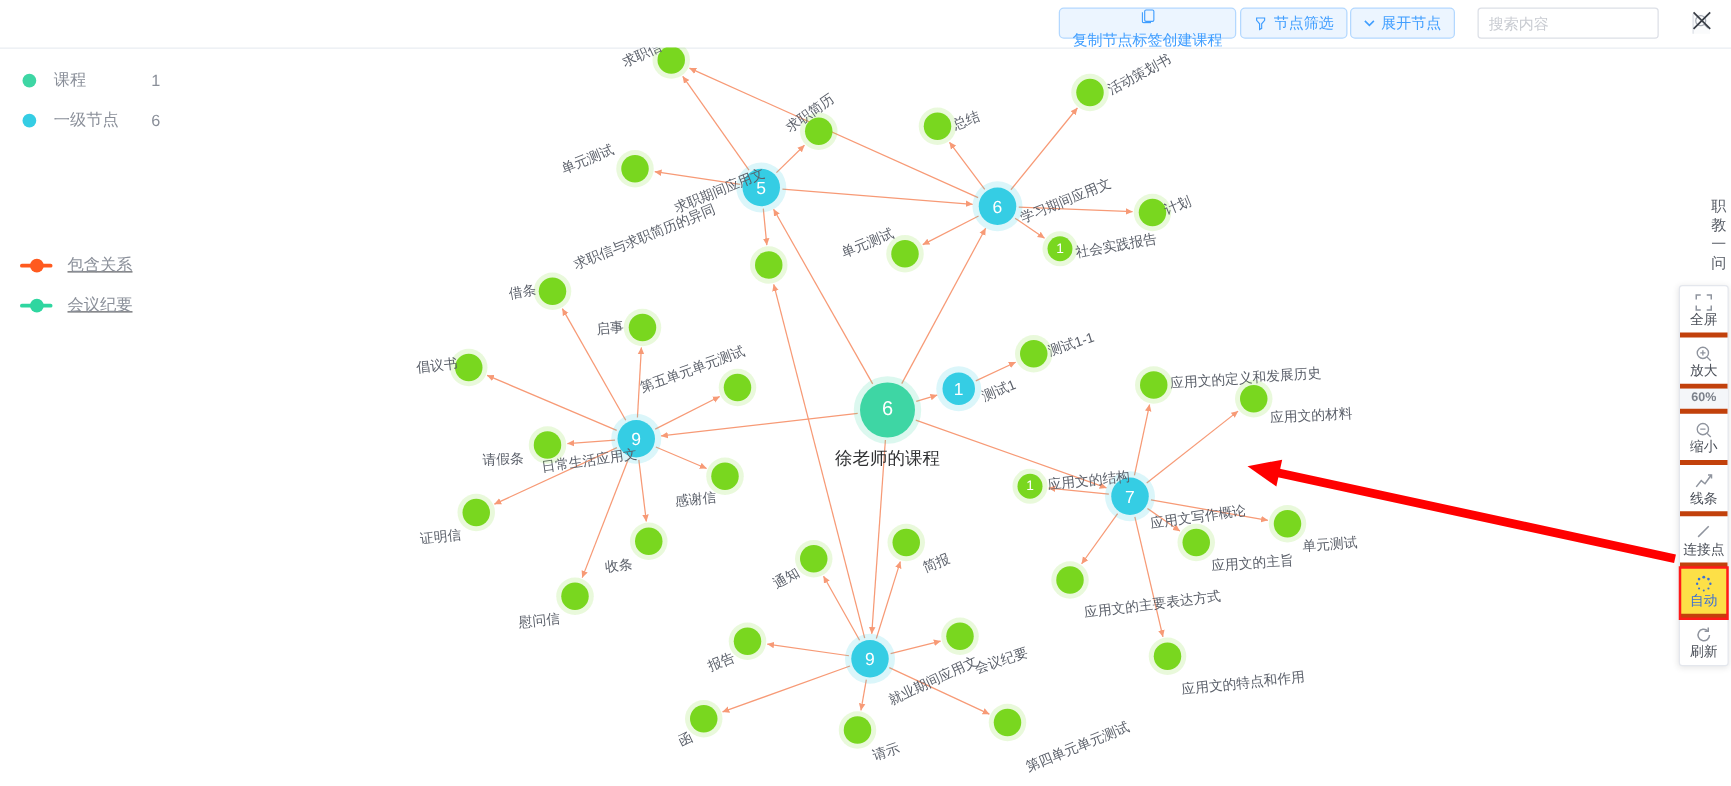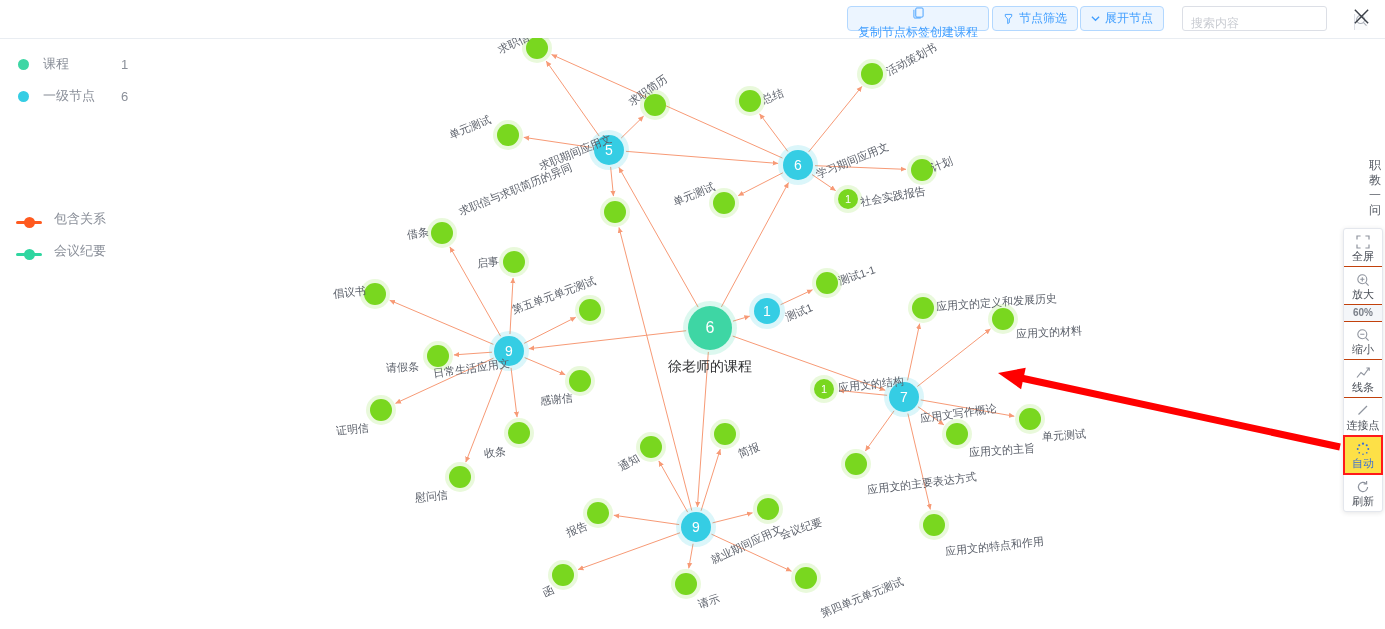--- a/index.html
+++ b/index.html
@@ -25,21 +25,21 @@
     display:flex;align-items:center;gap:5px;
     padding:0 10px;box-sizing:border-box;cursor:pointer;white-space:nowrap;
   }
   .tbtn svg{display:block;}
   #btn-copy{left:847px;flex-direction:column;}
   #btn-filter{left:992px;}
   #btn-expand{left:1080px;}
   #search-wrap{
     position:absolute;left:1182px;top:6px;width:145px;height:25px;
     border:1px solid #dcdfe6;border-radius:3px;box-sizing:border-box;
-    display:flex;align-items:flex-end;background:#fff;
+    display:flex;align-items:center;background:#fff;
   }
   #search-input{
     flex:1;border:0;outline:0;background:transparent;
     font-size:12px;color:#606266;padding:0 8px;font-family:inherit;
   }
   #search-input::placeholder{color:#c9ccd2;}
   #search-btn{
     width:26px;border-left:1px solid #dcdfe6;background:#fafbfc;
     display:flex;align-items:center;justify-content:center;cursor:pointer;
   }
@@ -47,21 +47,21 @@
     position:absolute;left:1348px;top:5px;width:26px;height:26px;
     display:flex;align-items:center;justify-content:center;cursor:pointer;
   }
   
   #legend{position:absolute;left:14px;top:48px;width:240px;}
   .lg-row{position:relative;height:32px;display:flex;align-items:center;}
   .lg-dot{width:11px;height:11px;border-radius:50%;flex:0 0 auto;margin-left:4px;}
   .lg-name{margin-left:14px;width:78px;font-size:13px;color:#8a8f99;}
   .lg-count{font-size:13px;color:#8a8f99;text-align:left;width:40px;}
   #rel-legend{position:absolute;left:14px;top:196px;width:240px;}
-  .rl-row{position:relative;height:32px;display:flex;align-items:flex-end;}
+  .rl-row{position:relative;height:32px;display:flex;align-items:center;text-decoration:underline;}
   .rl-mark{position:relative;width:26px;height:11px;flex:0 0 auto;margin-left:2px;}
   .rl-mark .bar{position:absolute;left:0;top:4px;width:26px;height:3px;border-radius:2px;}
   .rl-mark .dia{position:absolute;left:8px;top:0;width:11px;height:11px;border-radius:50%;}
   .rl-name{margin-left:12px;font-size:13px;color:#8a8f99;}
   
   #graph{position:absolute;left:0;top:38px;width:1385px;height:591px;overflow:hidden;}
   #graph svg{position:absolute;left:0;top:0;}
   .gnode{position:absolute;border-radius:50%;box-sizing:border-box;
     display:flex;align-items:center;justify-content:center;
     color:#fff;font-size:13px;cursor:pointer;}
@@ -79,21 +79,21 @@
     letter-spacing:0;
   }
   #vtool{
     position:absolute;left:1343px;top:228px;width:40px;
     background:#fff;border:1px solid #e4e7ed;border-radius:3px;
     box-shadow:0 1px 5px rgba(0,0,0,.10);
     box-sizing:border-box;
   }
   .vt{
     position:relative;width:100%;box-sizing:border-box;
-    padding:5px 0 4px;border-bottom:1px solid #c2410c;
+    padding:5px 0 4px;border-bottom:4px solid #c2410c;
     display:flex;flex-direction:column;align-items:center;gap:1px;
     cursor:pointer;
   }
   .vt:last-child{border-bottom:0;}
   .vt .vt-ico{height:15px;display:flex;align-items:center;justify-content:center;color:#8f949e;}
   .vt .vt-lb{font-size:11px;color:#4a4f58;line-height:12px;}
   .vt.zoomval{background:#f4f6f9;padding:2px 0;}
   .vt.zoomval .vt-lb{font-size:10px;color:#7b808a;font-weight:bold;}
   .vt.active{outline:2px solid #ff1a1a;outline-offset:-1px;background:#fde047;}
   .vt.active .vt-lb{color:#3b6fd4;}

